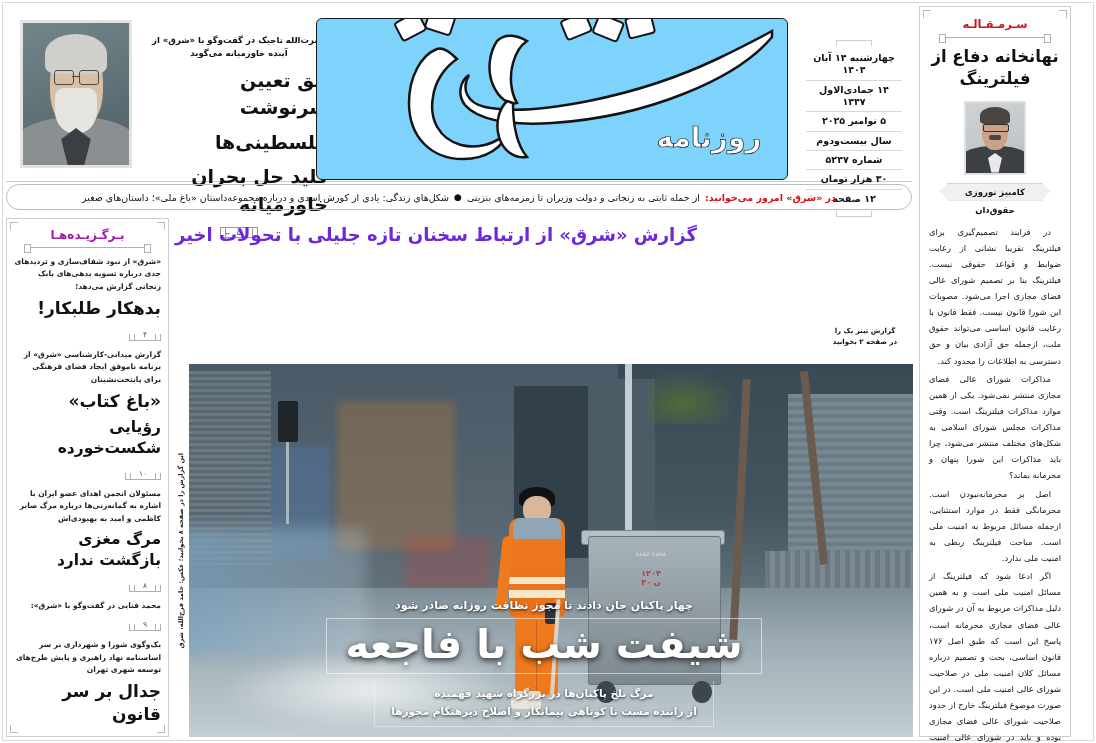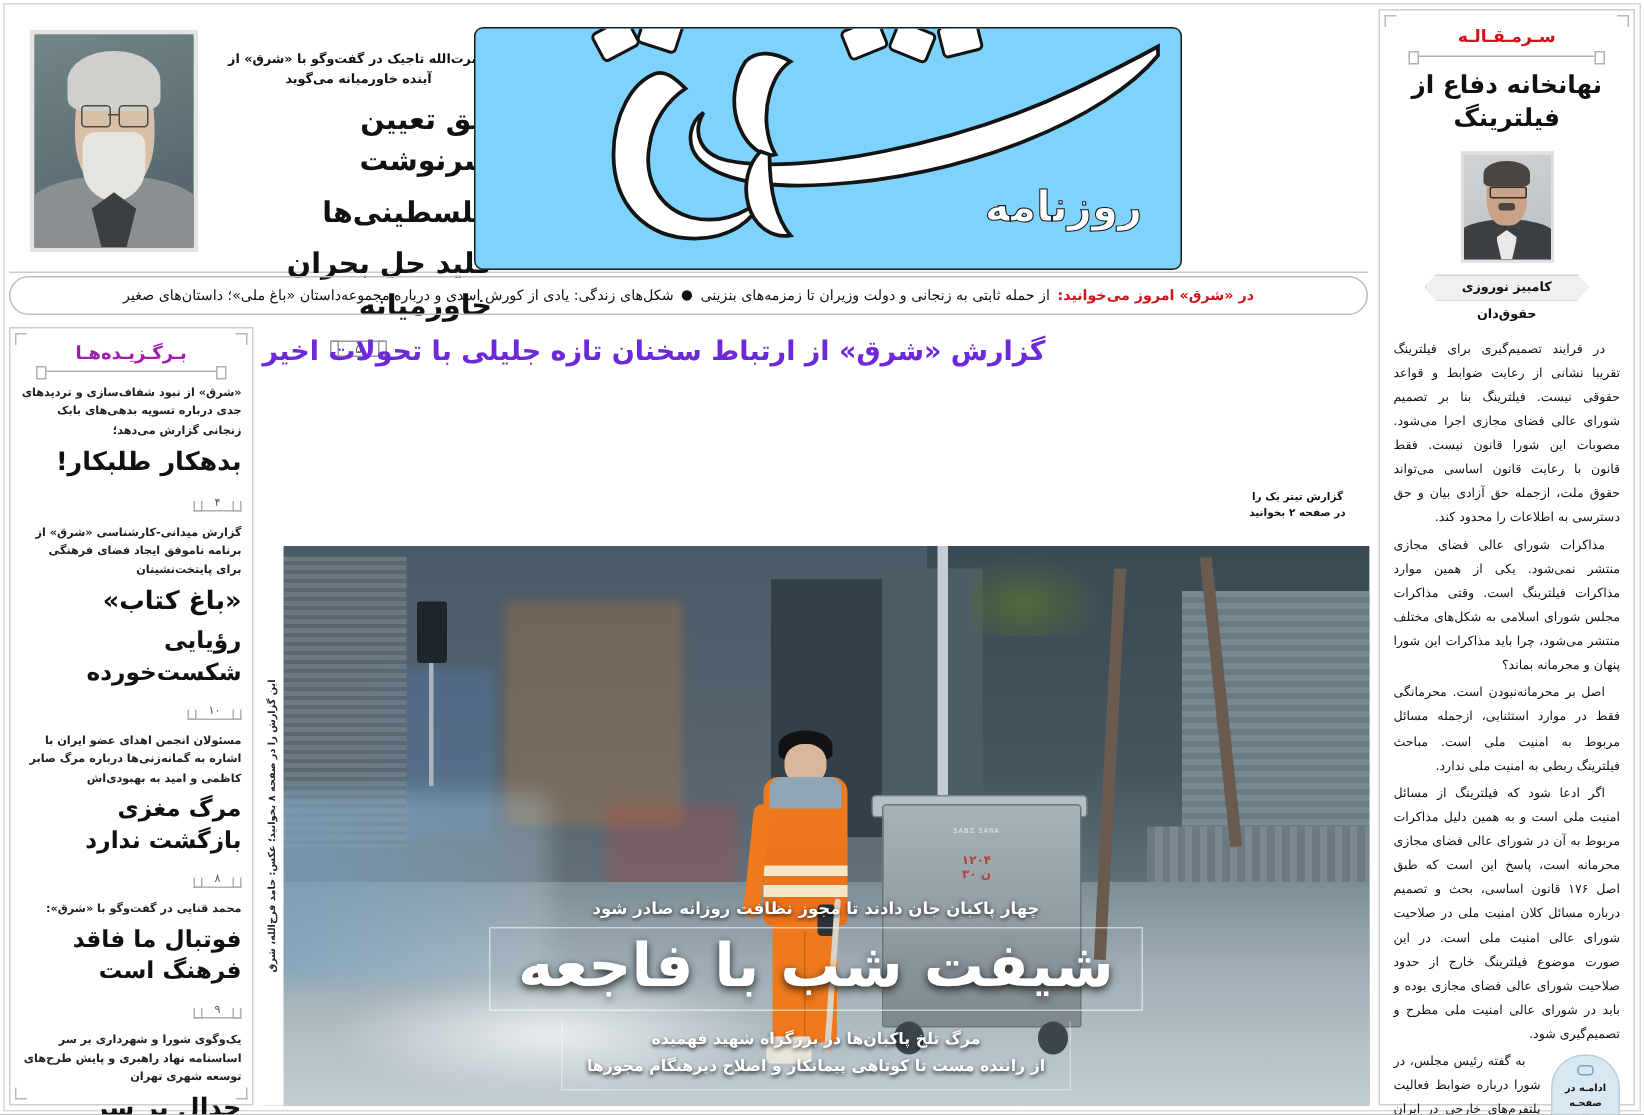--- a/index.html
+++ b/index.html
@@ -258,21 +258,21 @@
     display:flex;align-items:center;justify-content:center;
     background:#fff;
   }
   .vcredit span{
     writing-mode:vertical-rl;transform:rotate(180deg);
     font-size:6.5px;color:#222;white-space:nowrap;font-weight:bold;
   }
 
   
   .side-right{
-    position:absolute;left:919px;top:6px;width:171px;height:731px;
+    position:absolute;left:919px;top:6px;width:152px;height:731px;
     border:1px solid #cdcdcd;box-sizing:border-box;padding:8px 9px 6px;
   }
   .ed-title{
     text-align:center;color:#d0141b;font-weight:bold;font-size:11.5px;
     letter-spacing:1.5px;margin:2px 0 6px;
   }
   .ed-head{
     text-align:center;font-size:16.5px;font-weight:bold;color:#111;
     line-height:1.35;margin:8px 0 10px;
   }
@@ -364,20 +364,31 @@
           <g fill="#ffffff" stroke="#141414" stroke-width="2">
             <rect x="-16" y="-10" width="26" height="20" rx="3" transform="translate(96,6) rotate(-28)"></rect>
             <rect x="-16" y="-10" width="26" height="20" rx="3" transform="translate(126,4) rotate(18)"></rect>
             <rect x="-16" y="-10" width="26" height="20" rx="3" transform="translate(262,6) rotate(-22)"></rect>
             <rect x="-16" y="-10" width="26" height="20" rx="3" transform="translate(294,10) rotate(22)"></rect>
             <rect x="-16" y="-10" width="26" height="20" rx="3" transform="translate(326,6) rotate(-14)"></rect>
           </g>
         </svg>
       </div>
 
+      <div class="date-col">
+        <div class="brk"></div>
+        <div class="dl">چهارشنبه ۱۴ آبان ۱۴۰۴</div>
+        <div class="dl">۱۴ جمادی‌الاول ۱۴۴۷</div>
+        <div class="dl">۵ نوامبر ۲۰۲۵</div>
+        <div class="dl">سال بیست‌ودوم</div>
+        <div class="dl">شماره ۵۲۴۷</div>
+        <div class="dl">۳۰ هزار تومان</div>
+        <div class="dl nb">۱۲ صفحه</div>
+        <div class="brk2"></div>
+      </div>
 
     </div>
   </div>
 
   <div class="ticker">
     <span class="lead">در «شرق» امروز می‌خوانید:</span>
     <span>از حمله ثابتی به زنجانی و دولت وزیران تا زمزمه‌های بنزینی</span>
     <span class="bullet">●</span>
     <span>شکل‌های زندگی: یادی از کورش اسدی و درباره مجموعه‌داستان «باغ ملی»؛ داستان‌های صغیر</span>
   </div>
@@ -405,21 +416,20 @@
     </div>
 
     <div class="hl-item">
       <div class="hl-kicker">مسئولان انجمن اهدای عضو ایران با اشاره به گمانه‌زنی‌ها درباره مرگ صابر کاظمی و امید به بهبودی‌اش</div>
       <div class="hl-title sm">مرگ مغزی بازگشت ندارد</div>
       <div class="hl-num">۸</div>
     </div>
 
     <div class="hl-item">
       <div class="hl-kicker">محمد قنایی در گفت‌وگو با «شرق»:</div>
-      <div class="hl-title sm">فوتبال ما فاقد فرهنگ است</div>
       <div class="hl-num">۹</div>
     </div>
 
     <div class="hl-item">
       <div class="hl-kicker">یک‌وگوی شورا و شهرداری بر سر اساسنامه نهاد راهبری و پایش طرح‌های توسعه شهری تهران</div>
       <div class="hl-title">جدال بر سر قانون</div>
 
     </div>
 
   </div>

